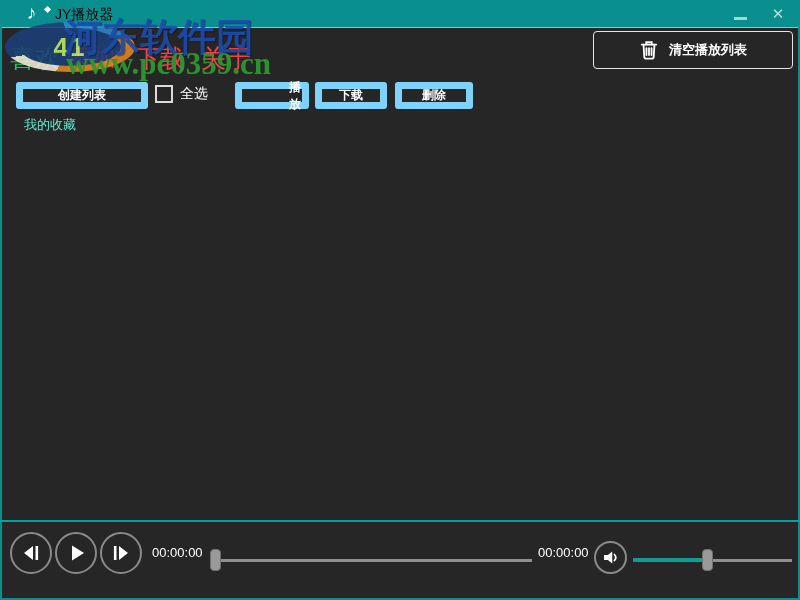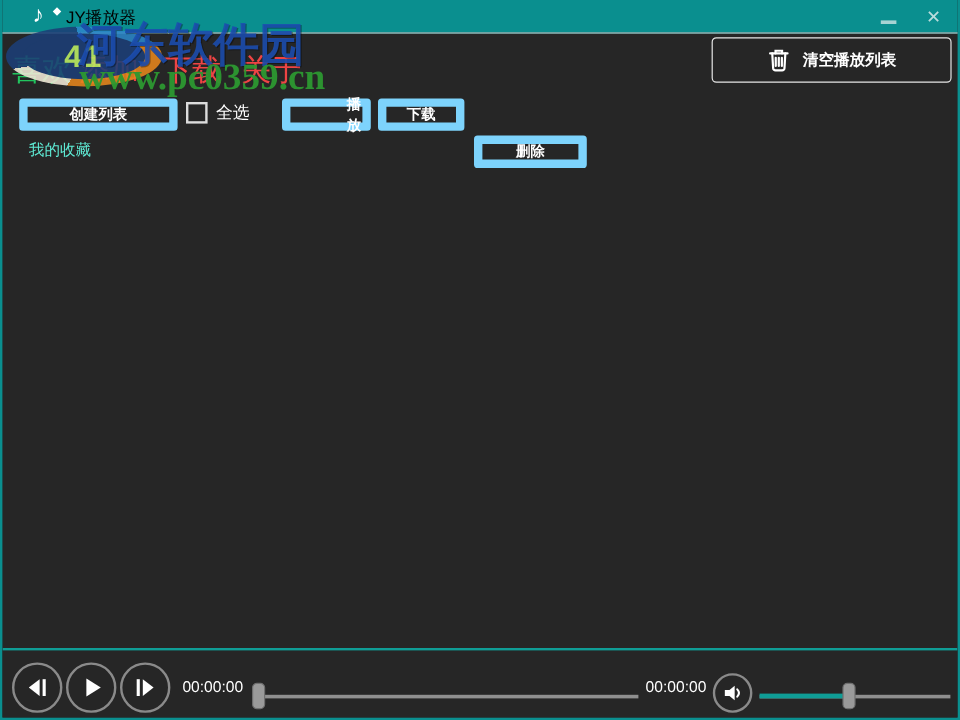--- a/index.html
+++ b/index.html
@@ -30,30 +30,30 @@
                background:transparent; border:1px solid #e6e6e6; border-radius:4px;
                display:flex; align-items:center; justify-content:center; gap:10px;
                color:#fff; font-size:13px; font-weight:bold; cursor:pointer; }
 
   
   .tbtn { position:absolute; top:82px; height:27px; background:transparent;
           border:7px solid #7dd3fc; border-radius:3px; color:#fff; font-size:12px;
           font-weight:bold; display:flex; align-items:center; justify-content:center;
           cursor:pointer; font-family:inherit; }
   .btn-create{left:14px;width:132px;} .btn-play{left:233px;width:74px;padding-left:46px;}
-  .btn-down{left:313px;width:72px;} .btn-del{left:393px;width:94px;margin-top:31px;}
+  .btn-down{left:313px;width:72px;} .btn-del{left:393px;width:78px;}
   .checkbox { position:absolute; left:153px; top:85px; width:18px; height:18px;
               border:2px solid #dcdcdc; background:transparent; cursor:pointer; }
   .chk-label { position:absolute; left:178px; top:85px; font-size:14px; color:#fff; }
 
   .list-item { position:absolute; left:22px; top:116px; font-size:13px; color:#5eead4;
                cursor:pointer; }
 
   
-  .footer { position:absolute; left:0; bottom:0; width:796px; height:58px;
+  .footer { position:absolute; left:0; bottom:0; width:796px; height:78px;
             background:#262626; border-top:2px solid #0f9d96;padding-left:40px; }
   .circle-btn { position:absolute; width:42px; height:42px; border:2px solid #8a8a8a;
                 border-radius:50%; background:transparent; display:flex; align-items:center;
                 justify-content:center; cursor:pointer; }
   .cb-prev{left:8px;top:10px;} .cb-play{left:53px;top:10px;} .cb-next{left:98px;top:10px;}
   .time { position:absolute; top:0; height:60px; display:flex; align-items:center;
           color:#fff; font-size:13px; }
   .time-elapsed{left:150px;} .time-total{left:536px;}
   .slider { position:absolute; top:0; height:60px; }
   .sl-progress{left:208px;width:322px;} .sl-volume{left:631px;width:159px;}

